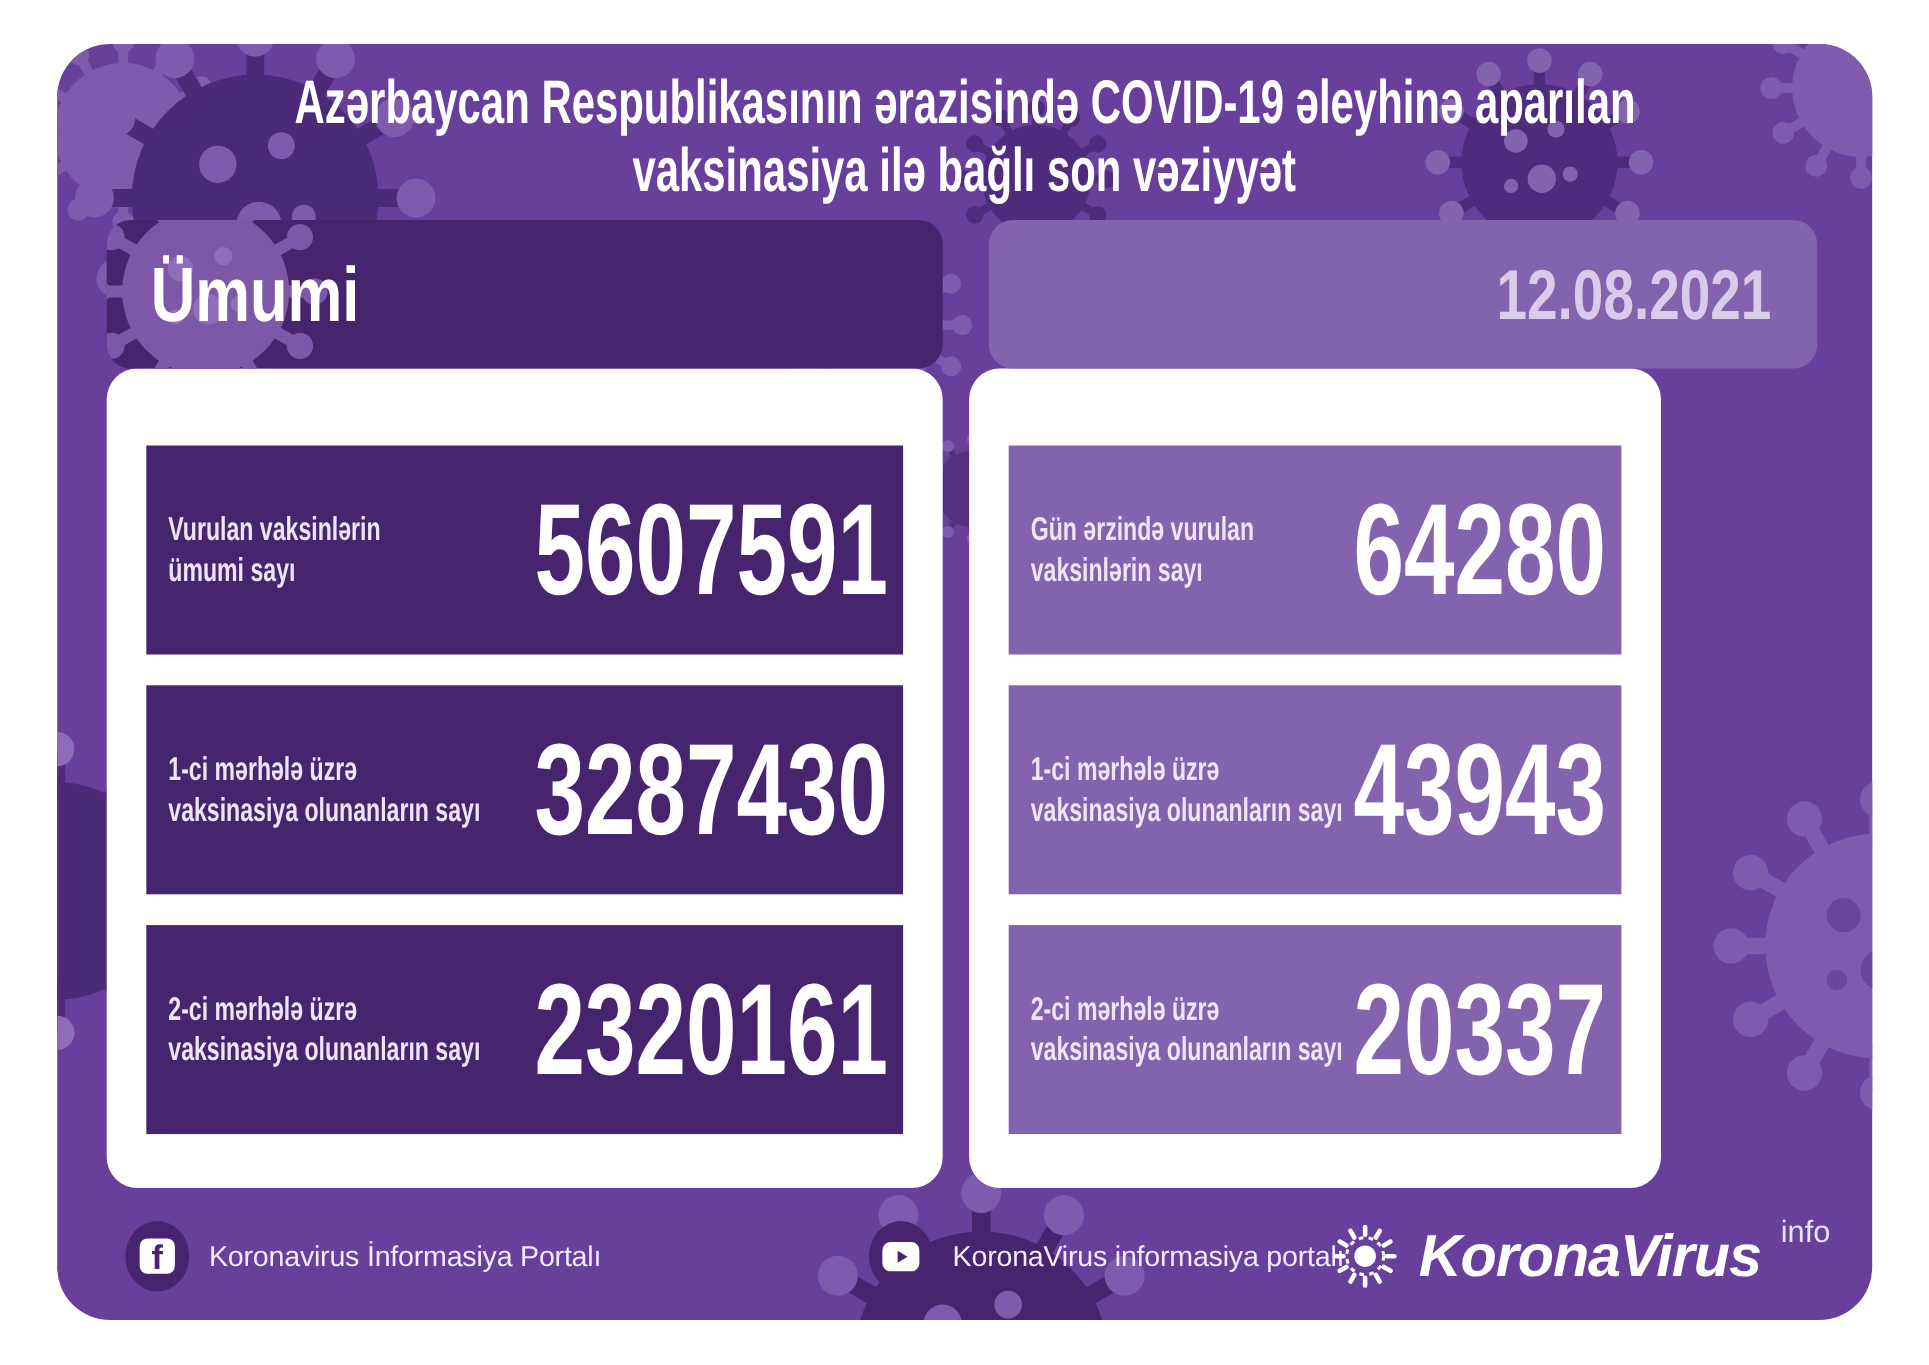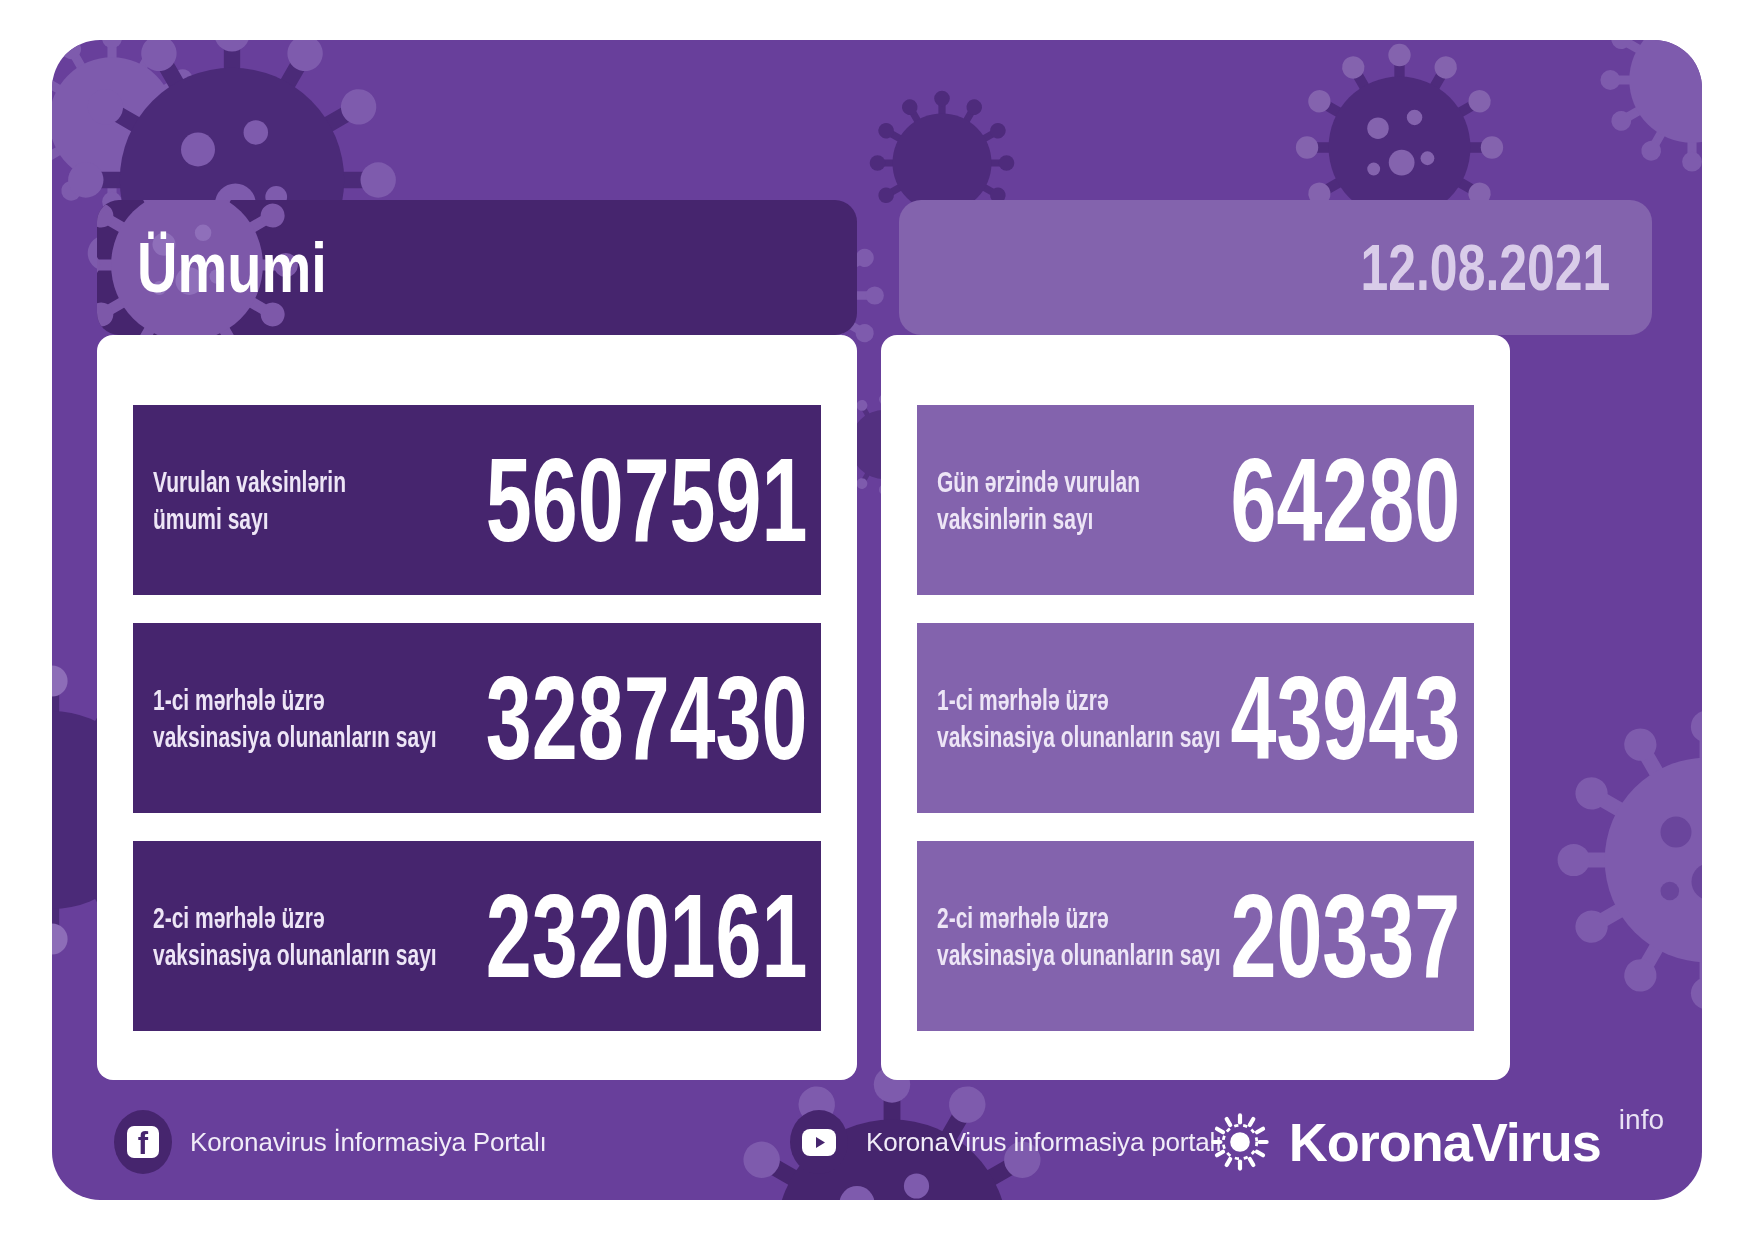--- a/index.html
+++ b/index.html
@@ -33,21 +33,21 @@
     font-size:70px;font-weight:bold;color:#ffffff;white-space:nowrap;
   }
   .header-date{
     position:absolute;z-index:1;right:42px;top:50%;
     transform:translateY(-50%) scaleX(.78);transform-origin:right center;
     font-size:64px;font-weight:bold;color:#D9CCE9;white-space:nowrap;
   }
   
   .card{
     position:absolute;z-index:1;top:295px;height:745px;background:#ffffff;
-    border-radius:16px;box-sizing:border-box;padding:70px 36px 0;
+    border-radius:28px;box-sizing:border-box;padding:70px 36px 0;
   }
   .card.left{left:45px;width:760px;}
   .card.right{left:829px;width:629px;}
   .tile{position:relative;height:190px;margin-bottom:28px;}
   .tile.dark{background:#46256E;}
   .tile.light{background:#8363AD;}
   .tile-label{
     position:absolute;left:20px;top:50%;
     transform:translateY(-50%) scaleX(.7);transform-origin:left center;
     font-size:30px;font-weight:bold;line-height:37px;color:#EDE5F6;white-space:nowrap;
@@ -69,21 +69,21 @@
   }
   .fb-square{
     width:32px;height:32px;background:#ffffff;border-radius:7px;
     display:flex;align-items:flex-end;justify-content:center;overflow:hidden;
   }
   .fb-f{font-size:31px;line-height:29px;font-weight:bold;color:#46256E;}
   .logo{
     position:absolute;top:1066px;right:38px;z-index:2;height:72px;
     display:flex;align-items:center;gap:14px;color:#ffffff;
   }
-  .logo-text{font-size:54px;font-weight:800;letter-spacing:-1px;white-space:nowrap;}
+  .logo-text{font-size:54px;font-weight:800;letter-spacing:-1px;white-space:nowrap;font-style:italic;}
   .logo-sup{font-size:28px;font-weight:400;color:#E9E2F4;transform:translateY(-22px);margin-left:4px;}
 </style>
 </head>
 <body>
 
 <svg width="0" height="0" style="position:absolute" aria-hidden="true">
   <symbol id="virus" viewBox="0 0 100 100">
     <g transform="rotate(0 50 50)">
         <rect x="47.6" y="7" width="4.8" height="15" rx="2.4" fill="currentColor"></rect>
         <circle cx="50" cy="7" r="5.2" fill="var(--tips,currentColor)"></circle>
@@ -168,20 +168,24 @@
     <svg class="deco" style="left:1500px;top:665px;width:310px;height:310px;color:#7E5BAD;--dots:#6A459C;">
         <use href="#virus"></use>
       </svg>
     <svg class="deco" style="left:660px;top:168px;width:175px;height:175px;color:#7E5BAD;--dots:#5A357F;">
         <use href="#virus"></use>
       </svg>
     <svg class="deco" style="left:815px;top:48px;width:150px;height:150px;color:#4E2B7C;">
         <use href="#virus"></use>
       </svg>
 
+    <div class="title">
+      <div class="title-line">Azərbaycan Respublikasının ərazisində COVID-19 əleyhinə aparılan</div>
+      <div class="title-line">vaksinasiya ilə bağlı son vəziyyət</div>
+    </div>
 
     <div class="col-header dark">
       <svg class="deco" style="left:-25px;top:-50px;width:230px;height:230px;color:#7D58A9;--dots:#8F6FBA;">
           <use href="#virus"></use>
         </svg>
       <div class="header-title">Ümumi</div>
     </div>
 
     <div class="col-header light">
       <div class="header-date">12.08.2021</div>

